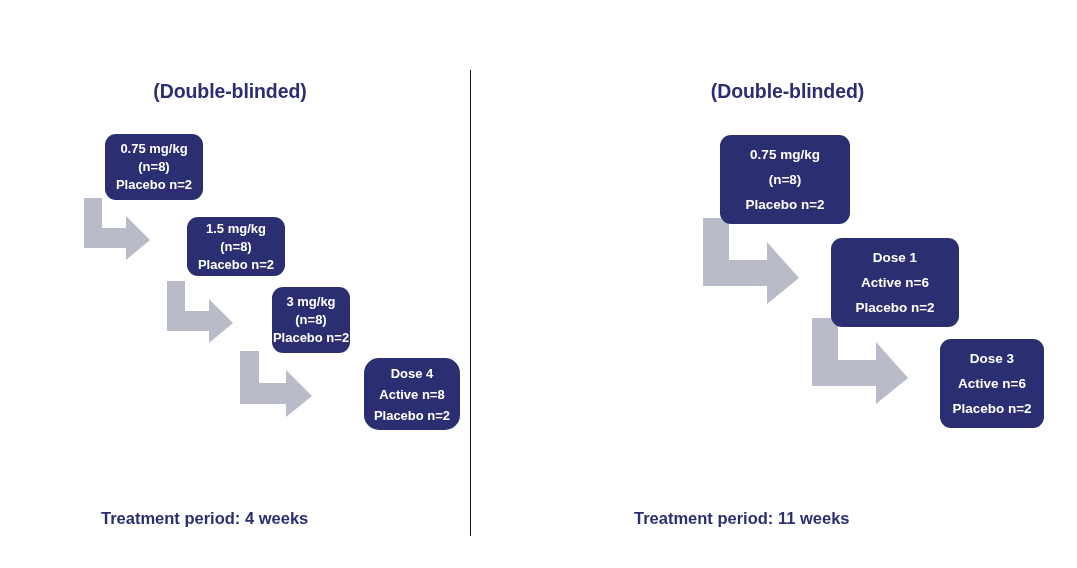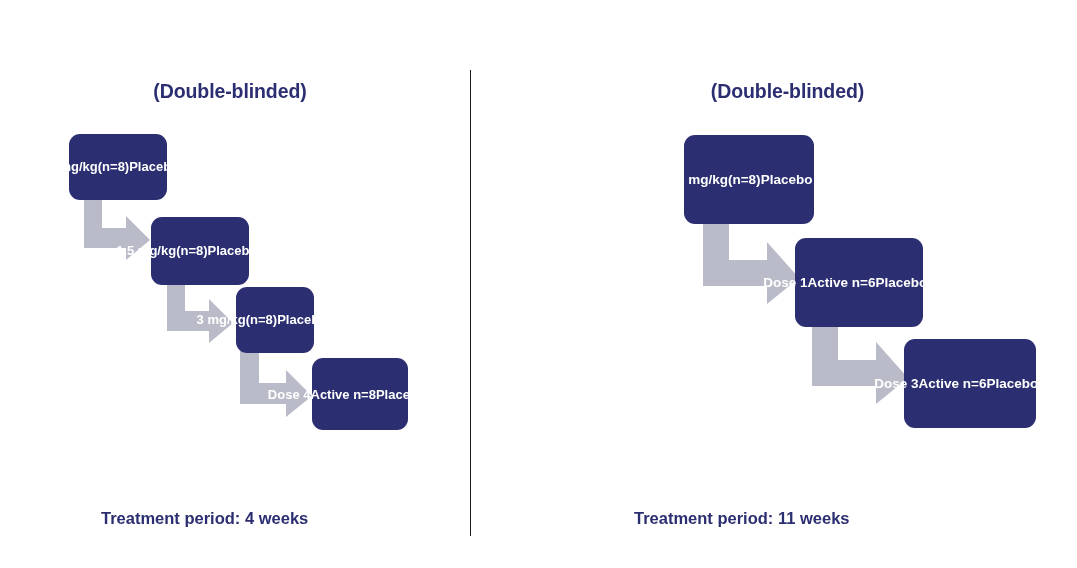--- a/index.html
+++ b/index.html
@@ -44,24 +44,26 @@
   }
 
   
   .box {
     position: absolute;
     background: #2b2e70;
     border-radius: 11px;
     color: #ffffff;
     font-weight: bold;
     display: flex;
+    flex-direction: column;
     align-items: center;
     justify-content: center;
     text-align: center;
     box-sizing: border-box;
+    margin-left: 36px;
   }
   .box .b-line { display: block; white-space: pre; }
 
   
   .box.small { font-size: 13px; line-height: 18px; padding: 4px 8px; }
   
   .box.large { font-size: 13.5px; line-height: 25px; padding: 6px 10px; }
 
   
   .arrow {
@@ -113,33 +115,33 @@
       <path d="M 0 0 L 19 0 L 19 32 L 46 32 L 46 19 L 72 45 L 46 66 L 46 53 L 0 53 Z" fill="#b9bcc8"></path>
     </svg>
   </div>
 
   <div class="box small" style="left:69px; top:134px; width:98px; height:66px;">
     <span class="b-line">0.75 mg/kg</span>
     <span class="b-line">(n=8)</span>
     <span class="b-line">Placebo n=2</span>
   </div>
 
-  <div class="box small" style="left:151px; top:217px; width:98px; height:68px;">
+  <div class="box small" style="left:151px; top:217px; width:98px; height:59px;">
     <span class="b-line">1.5 mg/kg</span>
     <span class="b-line">(n=8)</span>
     <span class="b-line">Placebo n=2</span>
   </div>
 
   <div class="box small" style="left:236px; top:287px; width:78px; height:66px;">
     <span class="b-line">3 mg/kg</span>
     <span class="b-line">(n=8)</span>
     <span class="b-line">Placebo n=2</span>
   </div>
 
-  <div class="box small" style="left:312px; top:358px; width:96px; height:72px; line-height:21px;">
+  <div class="box small" style="left:328px; top:358px; width:96px; height:72px; line-height:21px;border-radius:15px;">
     <span class="b-line">Dose 4</span>
     <span class="b-line">Active n=8</span>
     <span class="b-line">Placebo n=2</span>
   </div>
 
   <div class="footer-note" style="left:101px; top:451px;">
     <span class="f-line">Treatment period: 4 weeks</span>
     
     
   </div>
@@ -161,21 +163,21 @@
     <span class="b-line">(n=8)</span>
     <span class="b-line">Placebo n=2</span>
   </div>
 
   <div class="box large" style="left:795px; top:238px; width:128px; height:89px;">
     <span class="b-line">Dose 1</span>
     <span class="b-line">Active n=6</span>
     <span class="b-line">Placebo n=2</span>
   </div>
 
-  <div class="box large" style="left:904px; top:339px; width:132px; height:89px;">
+  <div class="box large" style="left:904px; top:339px; width:104px; height:89px;">
     <span class="b-line">Dose 3</span>
     <span class="b-line">Active n=6</span>
     <span class="b-line">Placebo n=2</span>
   </div>
 
   <div class="footer-note" style="left:634px; top:451px;">
     <span class="f-line">Treatment period: 11 weeks</span>
     
     
   </div>

